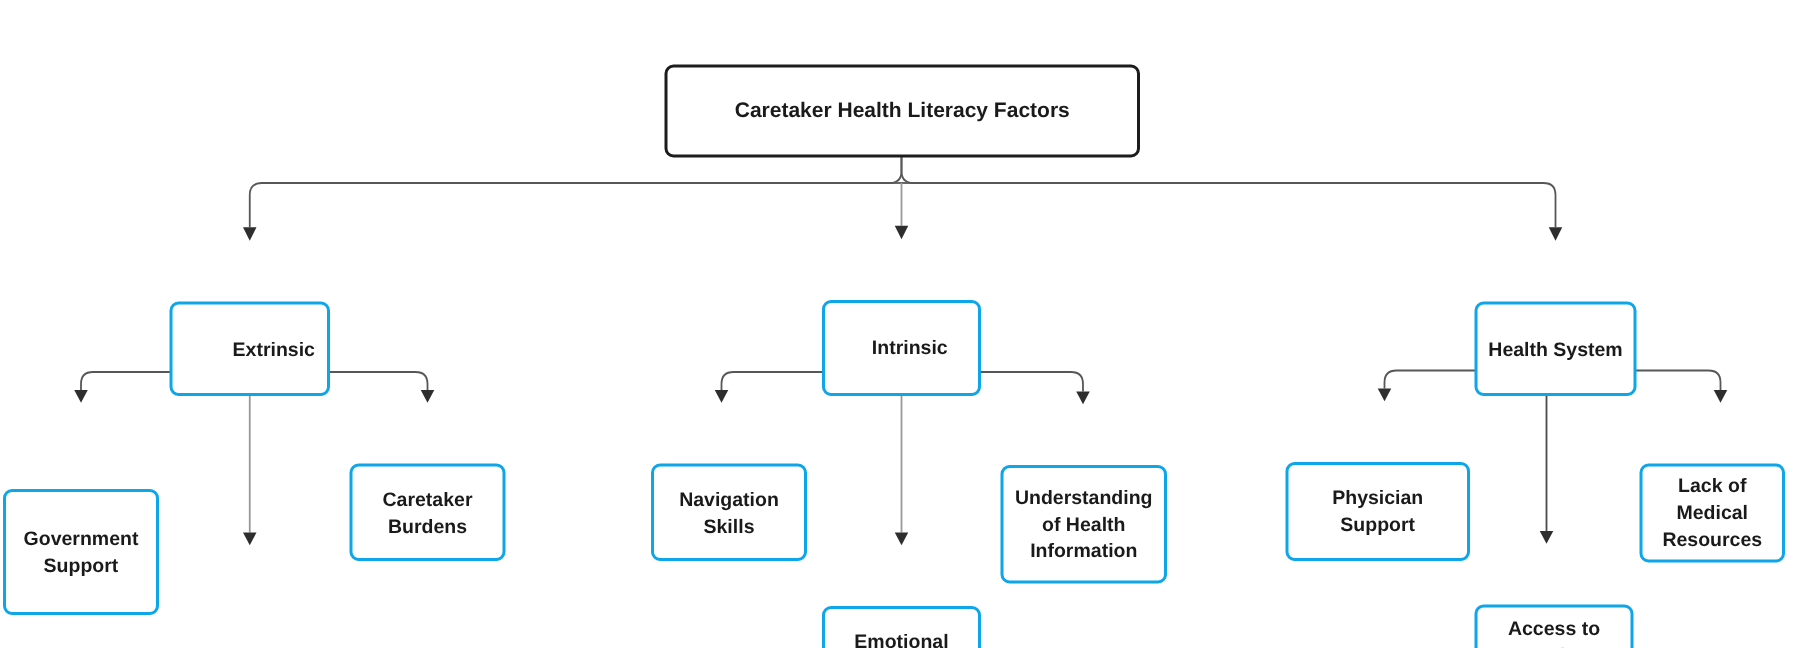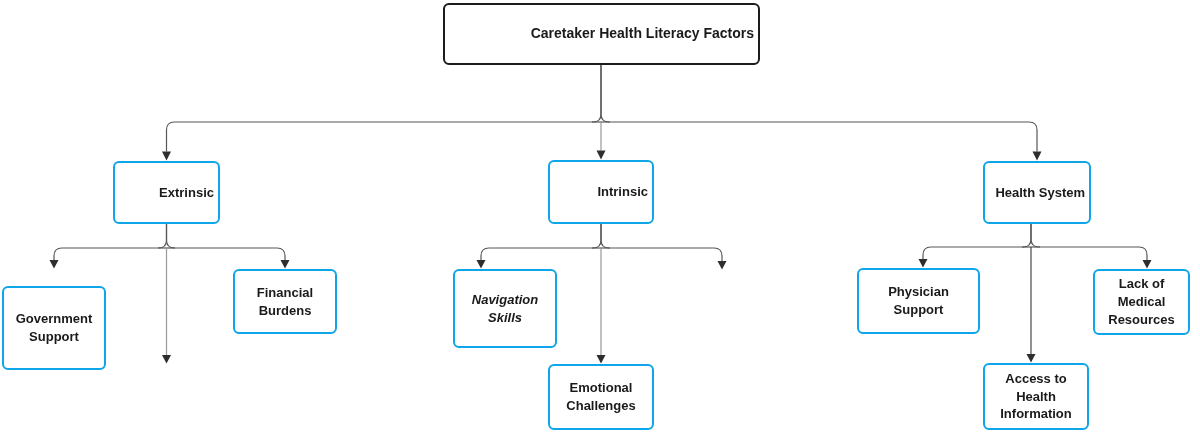--- a/index.html
+++ b/index.html
@@ -13,39 +13,40 @@
     width: 1200px; height: 432px;
     background: #ffffff;
     overflow: hidden;
   }
   svg.edges {
     position: absolute; left: 0; top: 0;
     width: 1200px; height: 432px;
   }
   .node {
     position: absolute;
-    display: flex; align-items: center; justify-content: flex-end;
+    display: flex; align-items: center; justify-content: center;
     text-align: center;
     background: #ffffff;
     border: 2px solid #0ea5e9;
     border-radius: 6px;
     color: #1a1a1a;
     font-weight: bold;
     font-size: 13px;
     line-height: 1.38;
     padding: 2px 4px;
     cursor: default;
+    margin-top: 40px;
   }
   .n-root       { left: 443px; top: 3px;   width: 317px; height: 62px; font-size: 14px; border-color: #1c1c1c; }
   .n-extrinsic  { left: 113px; top: 161px; width: 107px; height: 63px; padding-left: 36px; }
   .n-intrinsic  { left: 548px; top: 160px; width: 106px; height: 64px; padding-left: 15px; }
   .n-health     { left: 983px; top: 161px; width: 108px; height: 63px; }
   .n-gov        { left: 2px;   top: 286px; width: 104px; height: 84px; }
   .n-fin        { left: 233px; top: 269px; width: 104px; height: 65px; }
-  .n-nav        { left: 453px; top: 269px; width: 104px; height: 79px; font-style: italic; }
+  .n-nav        { left: 434px; top: 269px; width: 104px; height: 65px; }
   .n-und        { left: 667px; top: 270px; width: 111px; height: 79px; }
   .n-phy        { left: 857px; top: 268px; width: 123px; height: 66px; }
   .n-lack       { left: 1093px;top: 269px; width: 97px;  height: 66px; }
   .n-com        { left: 113px; top: 364px; width: 106px; height: 65px; }
   .n-emo        { left: 548px; top: 364px; width: 106px; height: 66px; }
   .n-acc        { left: 983px; top: 363px; width: 106px; height: 67px; }
 
   .edge { fill: none; stroke: #575757; stroke-width: 1.2; }
   .edge-light { fill: none; stroke: #989898; stroke-width: 1.2; }
   .edge-dark { fill: none; stroke: #4a4a4a; stroke-width: 1.2; }
@@ -126,25 +127,28 @@
     <span>Intrinsic</span>
   </div>
   <div class="node n-health">
     <span>Health System</span>
   </div>
 
   <div class="node n-gov">
     <span>Government Support</span>
   </div>
   <div class="node n-fin">
-    <span>Financial Burdens</span>
+    <span>Caretaker Burdens</span>
   </div>
 
   <div class="node n-nav">
     <span>Navigation Skills</span>
+  </div>
+  <div class="node n-und">
+    <span>Understanding of Health Information</span>
   </div>
   <div class="node n-emo">
     <span>Emotional Challenges</span>
   </div>
 
   <div class="node n-phy">
     <span>Physician Support</span>
   </div>
   <div class="node n-acc">
     <span>Access to Health Information</span>

